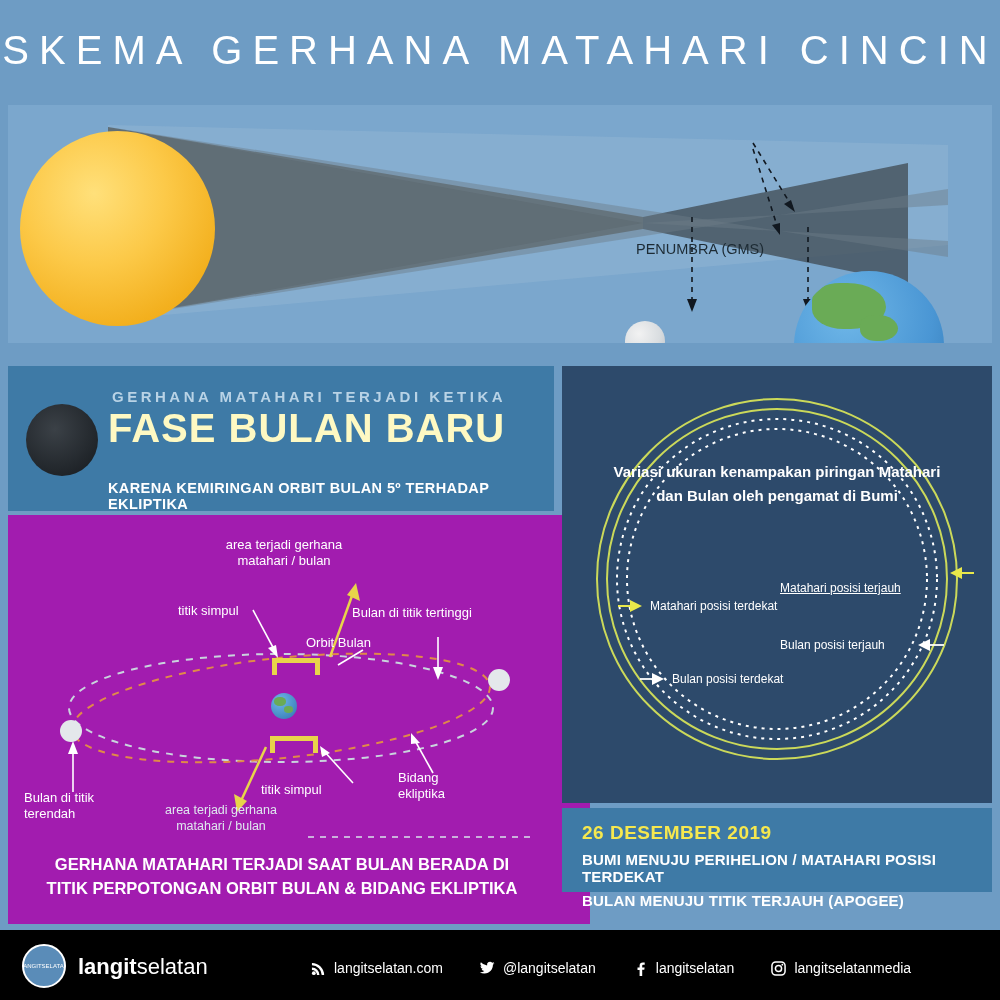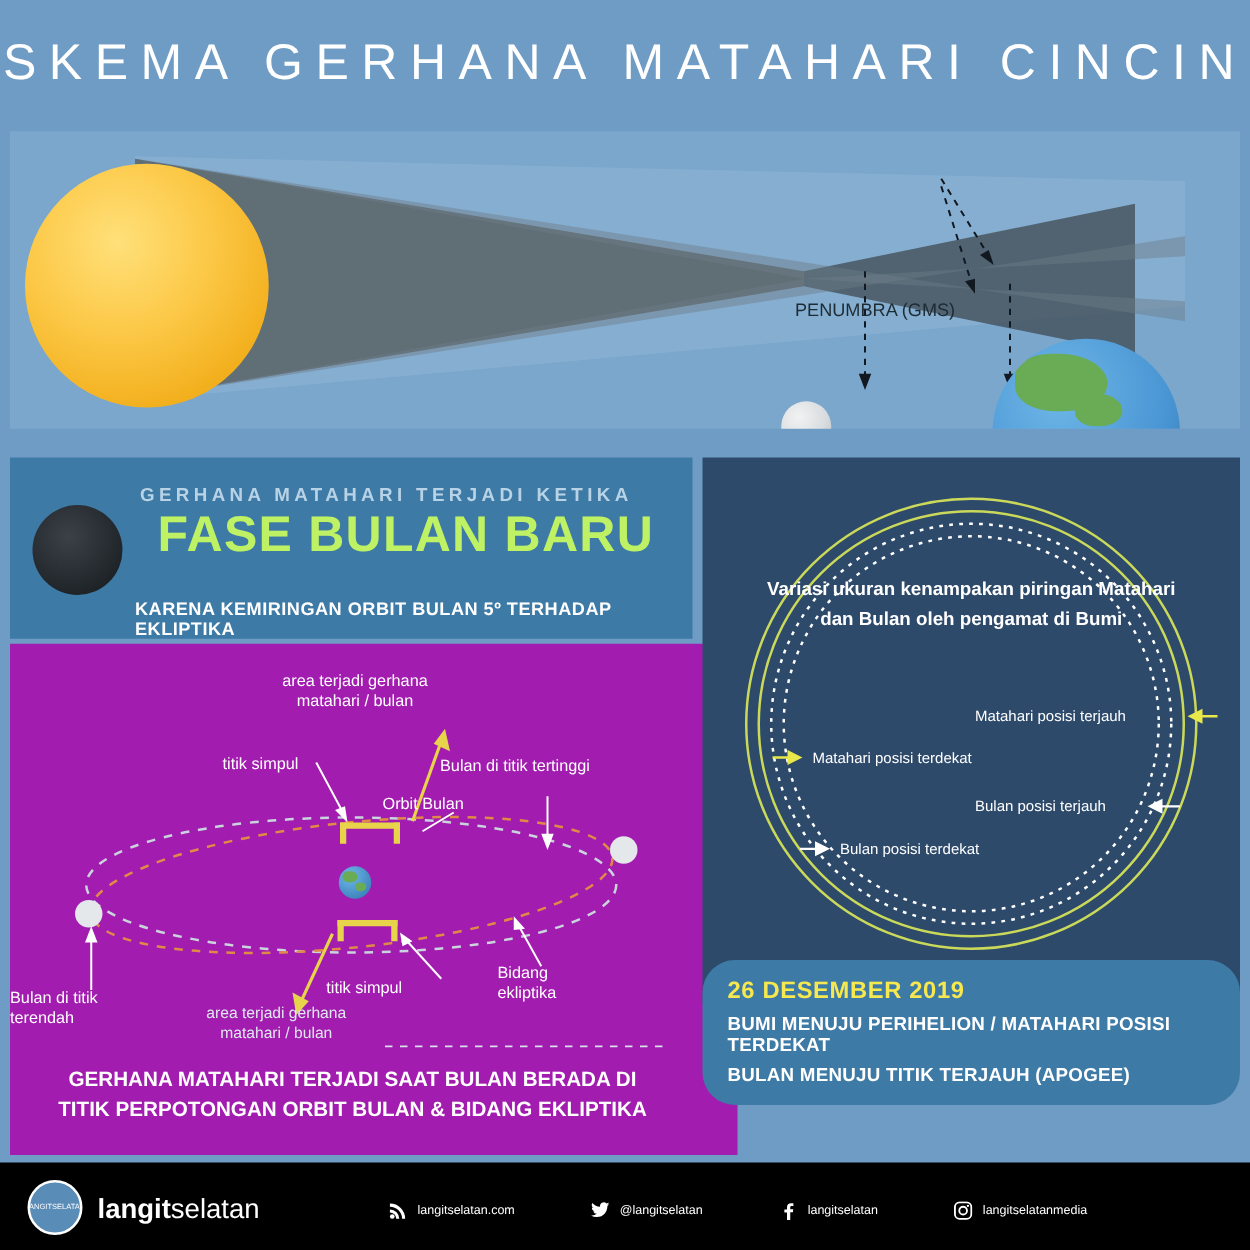--- a/index.html
+++ b/index.html
@@ -69,21 +69,21 @@
     position:absolute; left:18px; top:38px; width:72px; height:72px;
     border-radius:50%;
     background:radial-gradient(circle at 40% 35%, #3b4147 0%, #24292e 60%, #15191d 100%);
   }
   .nm-l1 {
     position:absolute; left:104px; top:22px; width:430px;
     color:#b9d3e6; font-size:15px; letter-spacing:3.5px; font-weight:700;
   }
   .nm-l2 {
     position:absolute; left:100px; top:40px; width:440px;
-    color:#bef264; font-size:40px; font-weight:800; letter-spacing:1px;margin-left:18px;
+    color:#fef9c3; font-size:40px; font-weight:800; letter-spacing:1px;
   }
   .nm-l3 {
     position:absolute; left:104px; top:93px; width:440px;
     color:#a8c6dc; font-size:14.5px; letter-spacing:2.2px; font-weight:700;
   }
   .nm-l4 {
     position:absolute; left:100px; top:114px; width:446px;
     color:#ffffff; font-size:14.5px; letter-spacing:0.4px; font-weight:700;
   }
 
@@ -112,24 +112,23 @@
   .var-title {
     position:absolute; left:40px; top:94px; width:350px;
     text-align:center; color:#ffffff; font-size:15px; font-weight:700; line-height:24px;
   }
   .var-lbl {
     position:absolute; color:#ffffff; font-size:12px; white-space:nowrap;
   }
 
   
   .date-panel {
-    position:absolute; left:562px; top:768px; width:430px; height:116px;
+    position:absolute; left:562px; top:808px; width:430px; height:84px;
     background:#3e7aa6;
     padding:14px 20px;
-    border-radius:26px;
   }
   .date-title {
     color:#f6e84e; font-size:19px; font-weight:700; letter-spacing:0.5px;
   }
   .date-l1, .date-l2 {
     color:#ffffff; font-size:15px; font-weight:700; margin-top:7px; letter-spacing:0.2px;
   }
 
   
   .footer {
@@ -144,22 +143,22 @@
     display:flex; align-items:center; justify-content:center;
     color:#ffffff; font-size:6px; text-align:center; line-height:7px; overflow:hidden;
   }
   .footer-brand {
     position:absolute; left:78px; top:24px;
     font-size:22px; color:#ffffff; font-weight:700;
   }
   .footer-brand .thin { font-weight:300; }
   .footer-links {
     position:absolute; left:310px; top:30px;
-    display:flex; gap:60px; align-items:center;
-    color:#ffffff; font-size:10px;
+    display:flex; gap:36px; align-items:center;
+    color:#ffffff; font-size:14px;
   }
   .flink { display:flex; align-items:center; gap:8px; white-space:nowrap; }
   .ficon { display:inline-flex; width:16px; height:16px; align-items:center; justify-content:center; }
   .ficon svg { display:block; }
 </style>
 </head>
 <body>
 
 <div class="header">
   <div class="header-title">SKEMA GERHANA MATAHARI CINCIN</div>
@@ -271,21 +270,21 @@
   <div class="orbit-label" style="left:186px;top:22px;width:180px;text-align:center;white-space:pre-line;">area terjadi gerhana
 matahari / bulan</div>
   <div class="orbit-label" style="left:170px;top:88px;">titik simpul</div>
   <div class="orbit-label" style="left:344px;top:90px;">Bulan di titik tertinggi</div>
   <div class="orbit-label" style="left:298px;top:120px;">Orbit Bulan</div>
   <div class="orbit-label" style="left:253px;top:267px;">titik simpul</div>
   <div class="orbit-label" style="left:390px;top:255px;width:90px;white-space:pre-line;">Bidang
 ekliptika</div>
   <div class="orbit-label small" style="left:133px;top:287px;width:160px;text-align:center;white-space:pre-line;color:#dfe8ef;">area terjadi gerhana
 matahari / bulan</div>
-  <div class="orbit-label" style="left:0;top:275px;width:110px;white-space:pre-line;">Bulan di titik
+  <div class="orbit-label" style="left:16px;top:275px;width:110px;white-space:pre-line;">Bulan di titik
 terendah</div>
 
   <div class="orbit-foot">GERHANA MATAHARI TERJADI SAAT BULAN BERADA DI TITIK PERPOTONGAN ORBIT BULAN &amp; BIDANG EKLIPTIKA</div>
 </div>
 
 <div class="var-panel">
   <svg width="430" height="437" viewBox="0 0 430 437" style="position:absolute;left:0;top:0;">
 
     <circle cx="215" cy="213" r="180" fill="none" stroke="#cbd95a" stroke-width="2"></circle>
 
@@ -310,21 +309,21 @@
     </g>
     <polygon points="356,279 368,273 368,285" fill="#ffffff"></polygon>
 
     <g stroke="#ffffff" stroke-width="1.8" fill="none">
       <line x1="78" y1="313" x2="98" y2="313"></line>
     </g>
     <polygon points="102,313 90,307 90,319" fill="#ffffff"></polygon>
   </svg>
 
   <div class="var-title">Variasi ukuran kenampakan piringan Matahari dan Bulan oleh pengamat di Bumi</div>
-  <div class="var-lbl" style="left:218px;top:200px;">Matahari posisi terjauh</div>
+  <div class="var-lbl" style="left:218px;top:215px;text-decoration:underline;">Matahari posisi terjauh</div>
   <div class="var-lbl" style="left:88px;top:233px;">Matahari posisi terdekat</div>
   <div class="var-lbl" style="left:218px;top:272px;">Bulan posisi terjauh</div>
   <div class="var-lbl" style="left:110px;top:306px;">Bulan posisi terdekat</div>
 </div>
 
 <div class="date-panel">
   <div class="date-title">26 DESEMBER 2019</div>
   <div class="date-l1">BUMI MENUJU PERIHELION / MATAHARI POSISI TERDEKAT</div>
   <div class="date-l2">BULAN MENUJU TITIK TERJAUH (APOGEE)</div>
 </div>

